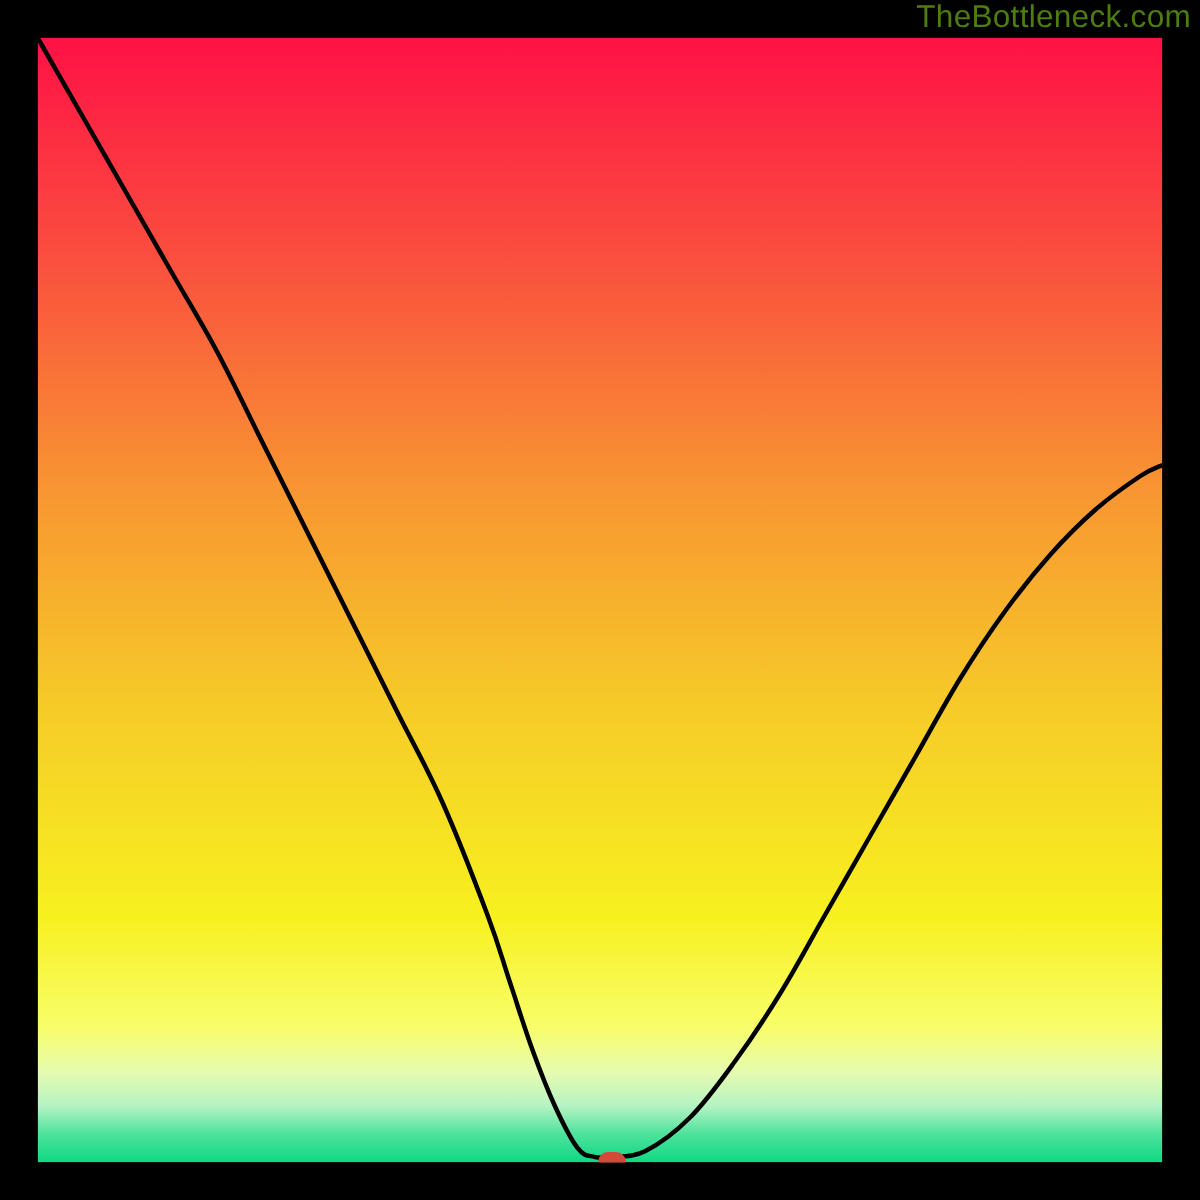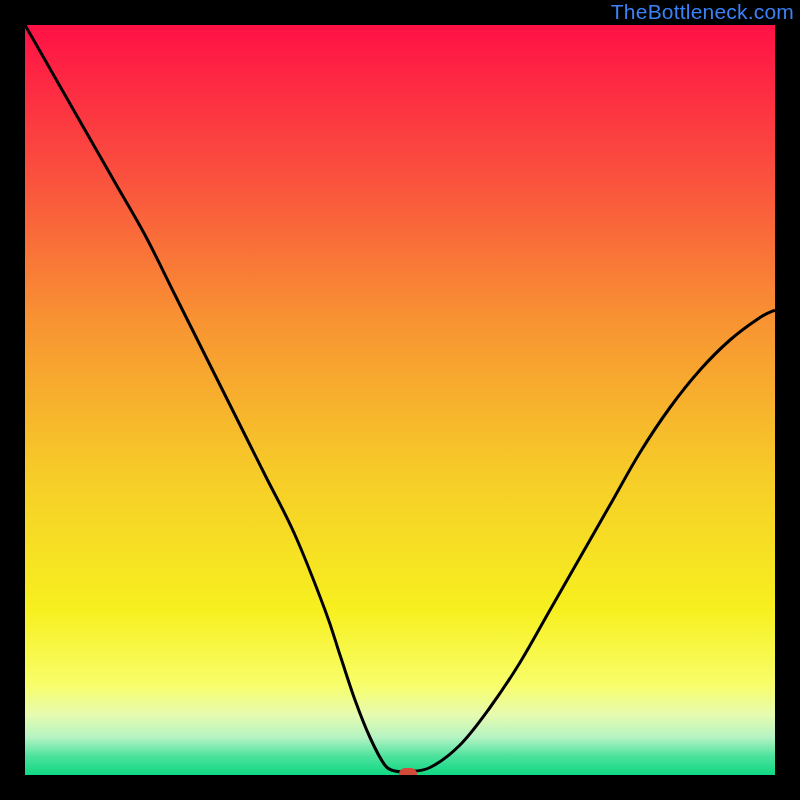--- a/index.html
+++ b/index.html
@@ -46,21 +46,21 @@
     width: 18px;
     height: 12px;
     border-radius: 6px;
     background: #d44a3a;
     transform: translate(-50%, -50%);
   }
   .watermark {
     position: absolute;
     top: 0;
     right: 6px;
-    color: #3b82f6;
+    color: #4d7c0f;
     font-size: 21px;
     font-weight: 500;
     letter-spacing: 0.2px;
   }
 </style>
 </head>
 <body>
 
 <div class="frame">
 

